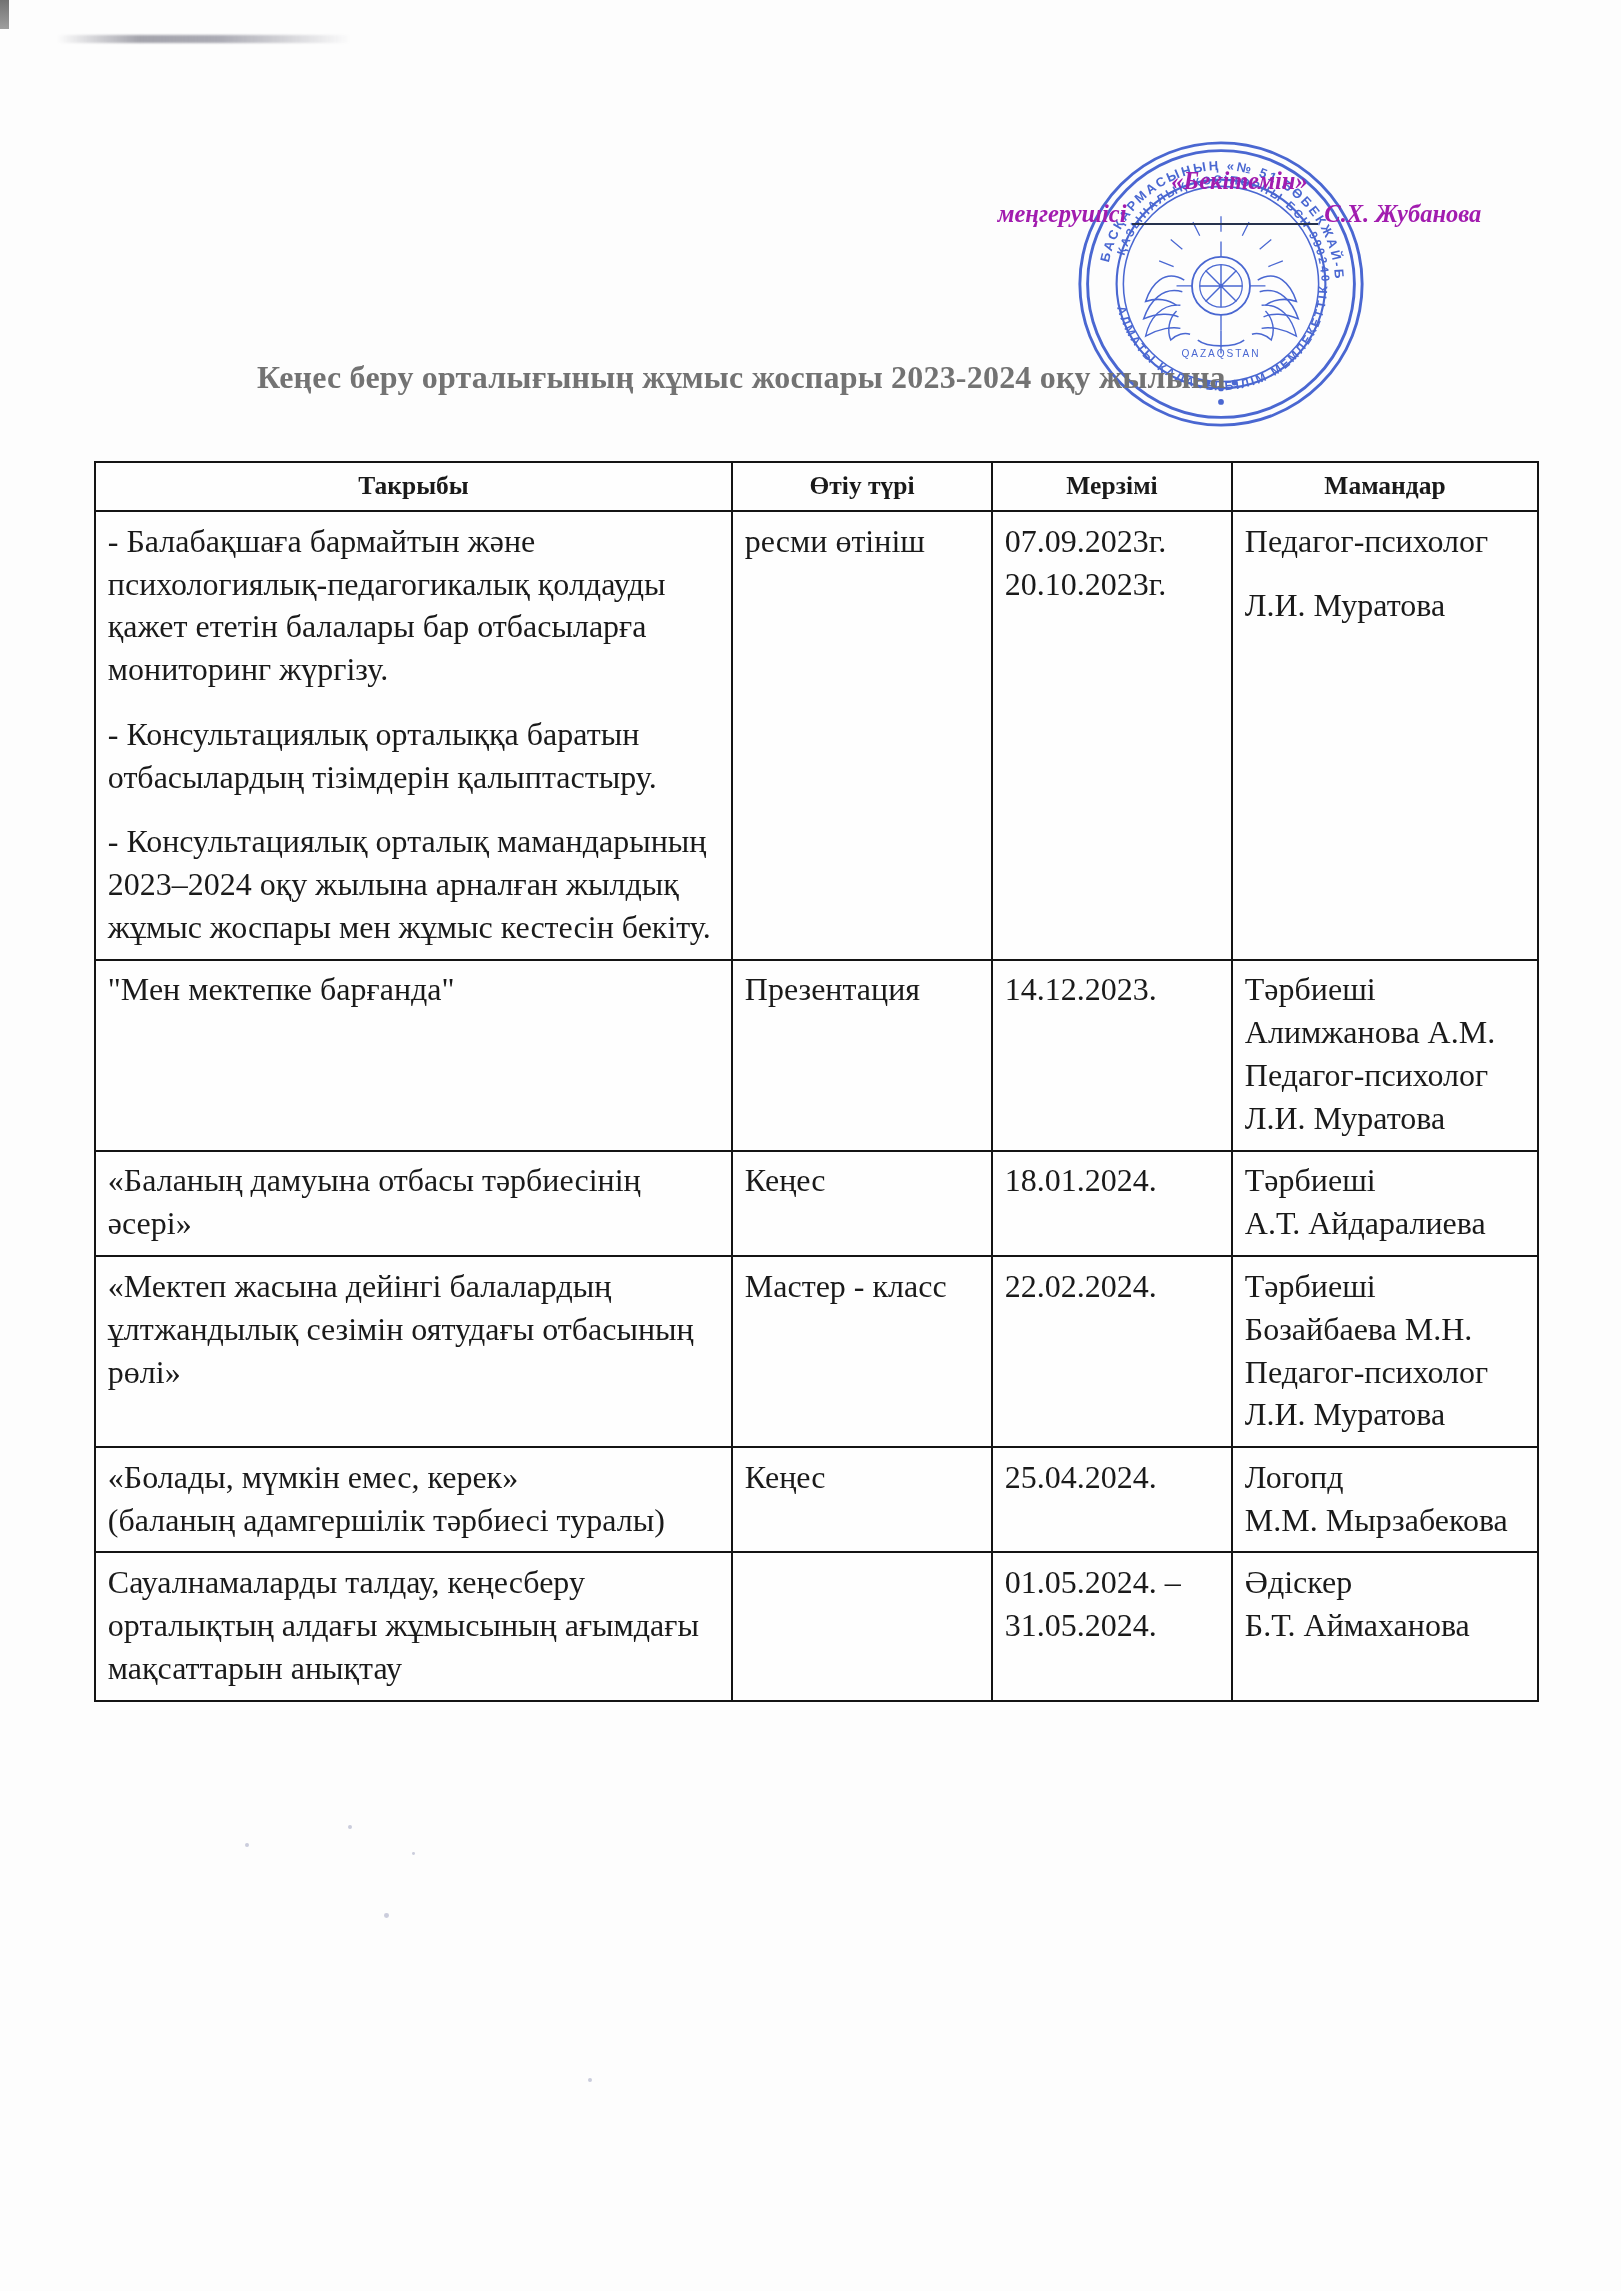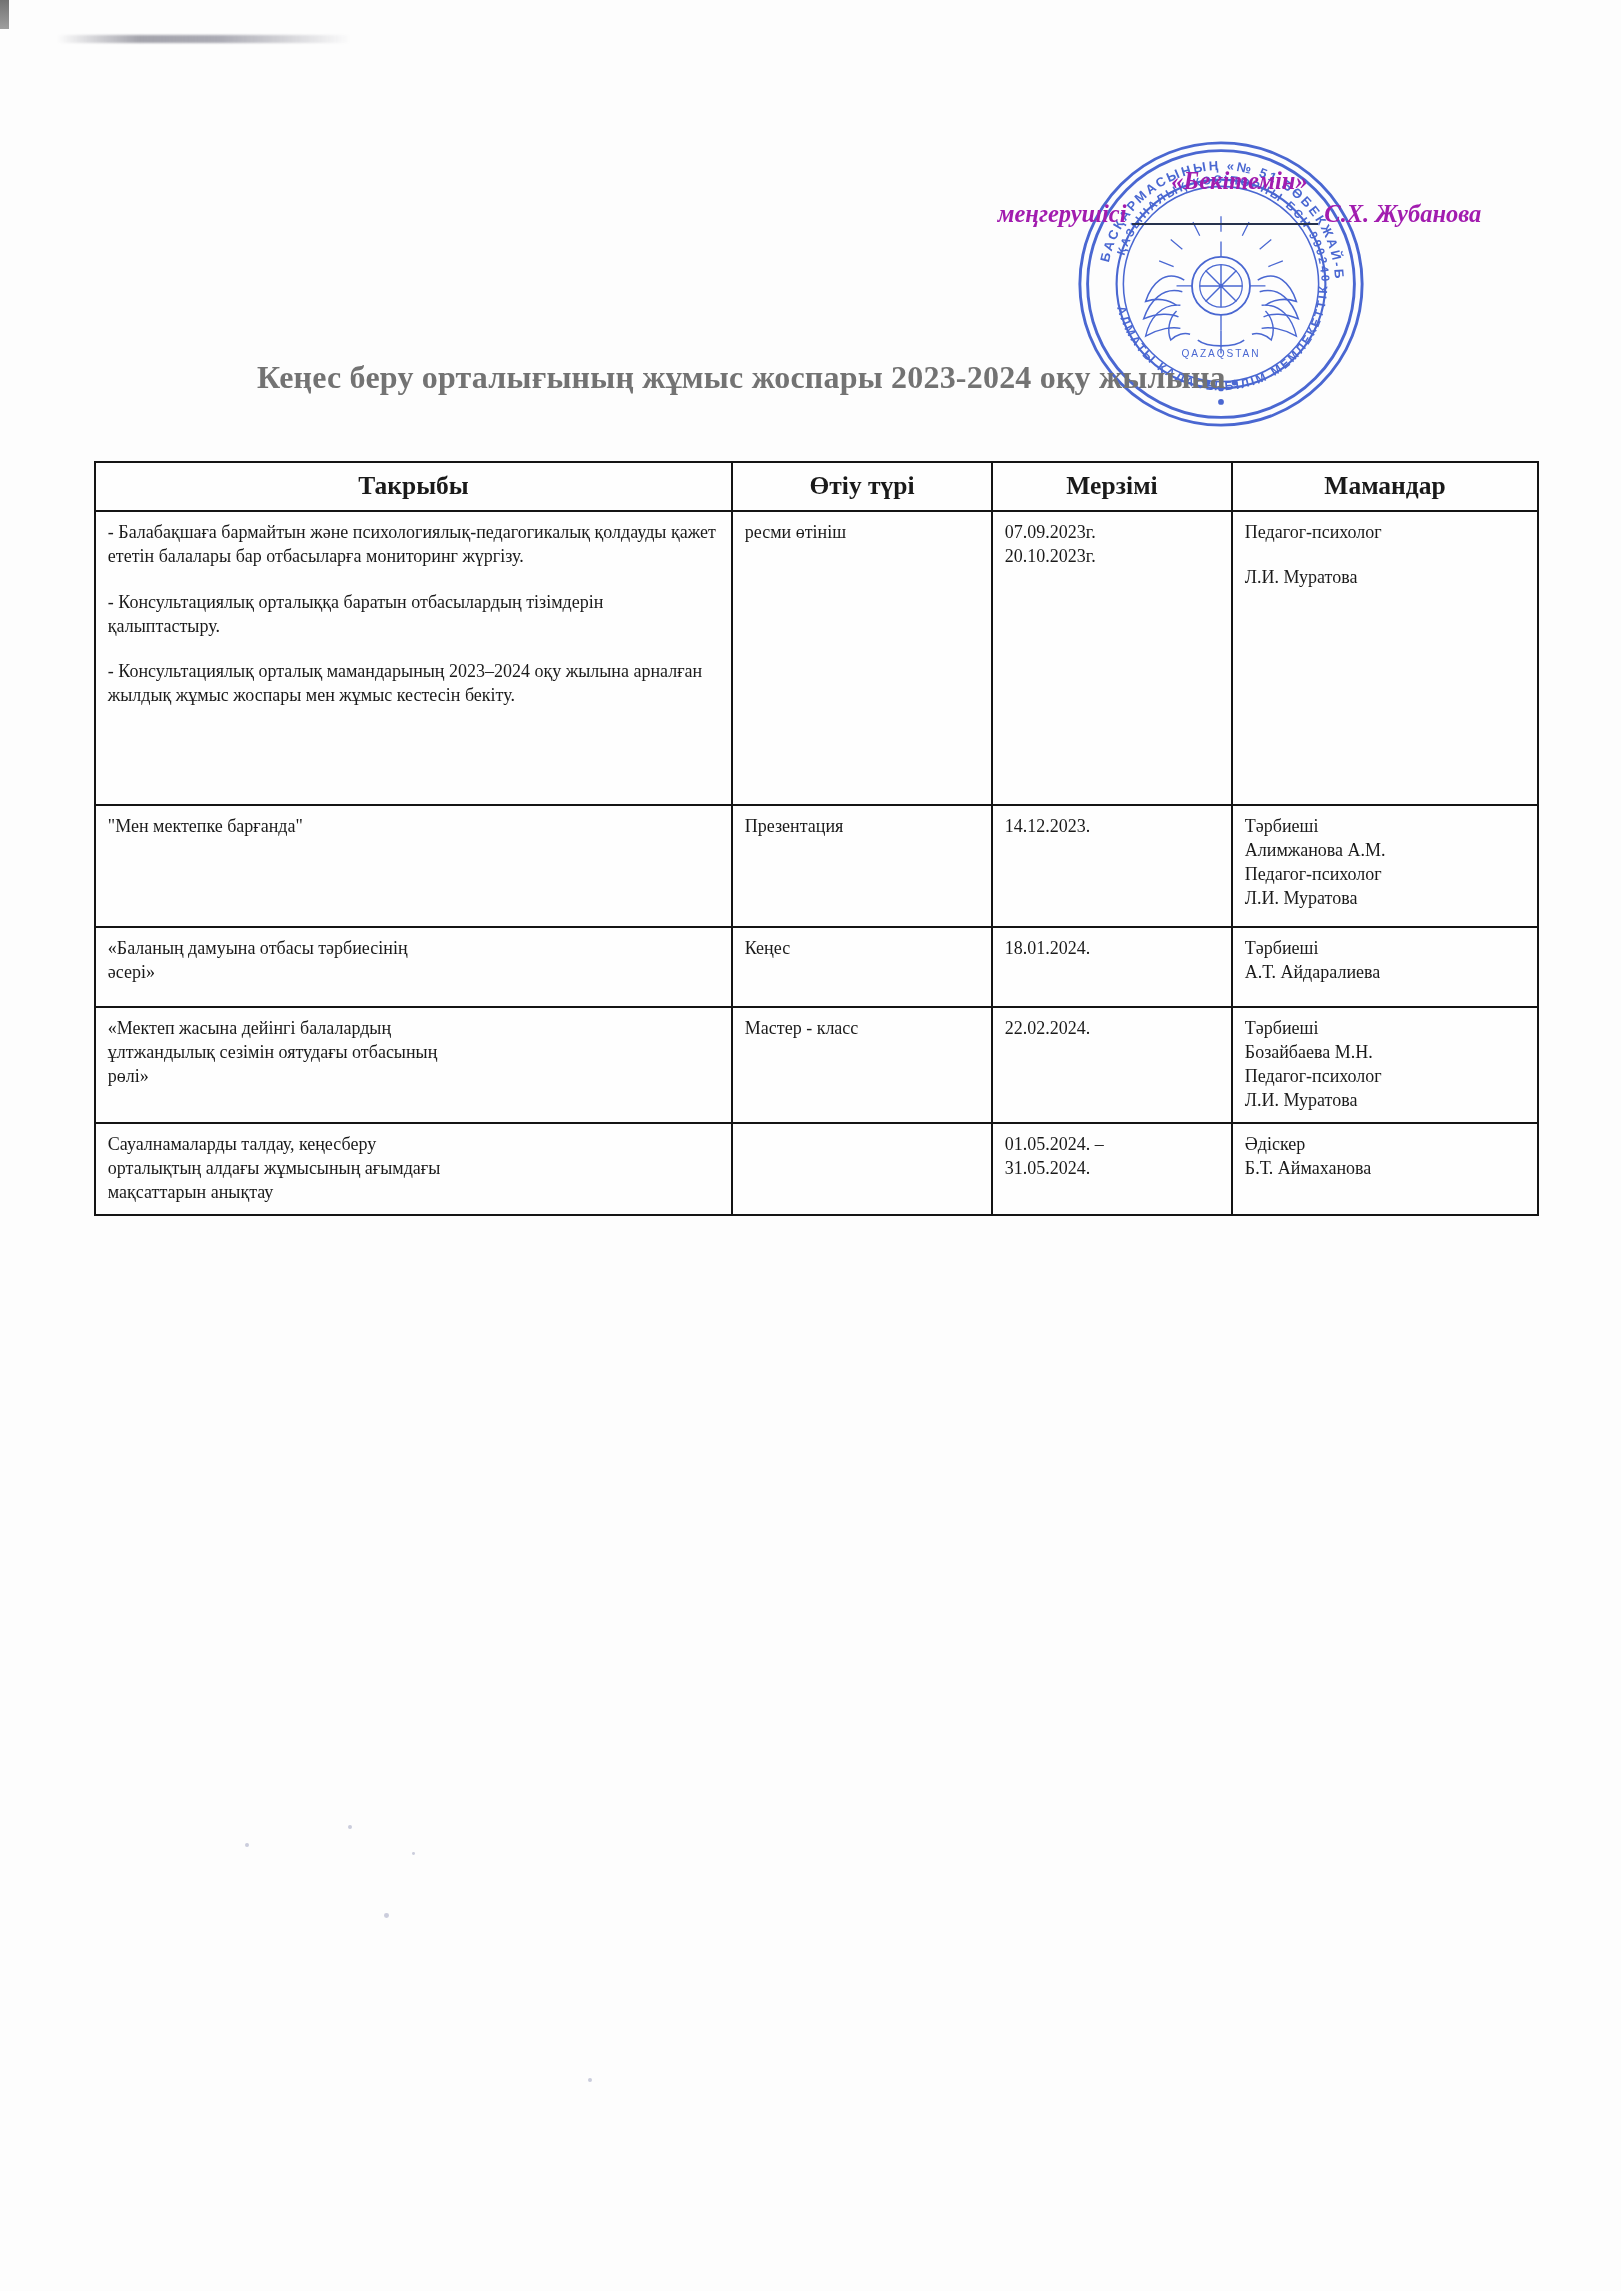--- a/index.html
+++ b/index.html
@@ -101,21 +101,21 @@
   table.plan {
     border-collapse: collapse;
     width: 1443px;
     table-layout: fixed;
     background: #fefefe;
   }
   table.plan th, table.plan td {
     border: 2px solid #141414;
     vertical-align: top;
     padding: 7.8px 11.8px 9.8px 11.8px;
-    font-size: 18px;
+    font-size: 32px;
     line-height: 1.34;
   }
   table.plan th {
     text-align: center;
     font-weight: bold;
     padding-top: 5.9px;
     padding-bottom: 6.9px;
     font-size: 25.5px;
   }
   col.c1 { width: 637px; }
@@ -288,20 +288,32 @@
       <td>22.02.2024.</td>
       <td>
         <span class="line">Тәрбиеші</span>
         <span class="line">Бозайбаева М.Н.</span>
         <span class="line">Педагог-психолог</span>
         <span class="line">Л.И. Муратова</span>
       </td>
     </tr>
 
 
+    <tr>
+      <td>
+        <span class="line">«Болады, мүмкін емес, керек»</span>
+        <span class="line">(баланың адамгершілік тәрбиесі туралы)</span>
+      </td>
+      <td>Кеңес</td>
+      <td>25.04.2024.</td>
+      <td>
+        <span class="line">Логопд</span>
+        <span class="line">М.М. Мырзабекова</span>
+      </td>
+    </tr>
 
     <tr>
       <td>
         <span class="line">Сауалнамаларды талдау, кеңесберу</span>
         <span class="line">орталықтың алдағы жұмысының ағымдағы</span>
         <span class="line">мақсаттарын анықтау</span>
       </td>
       <td></td>
       <td>
         <span class="line">01.05.2024. –</span>

